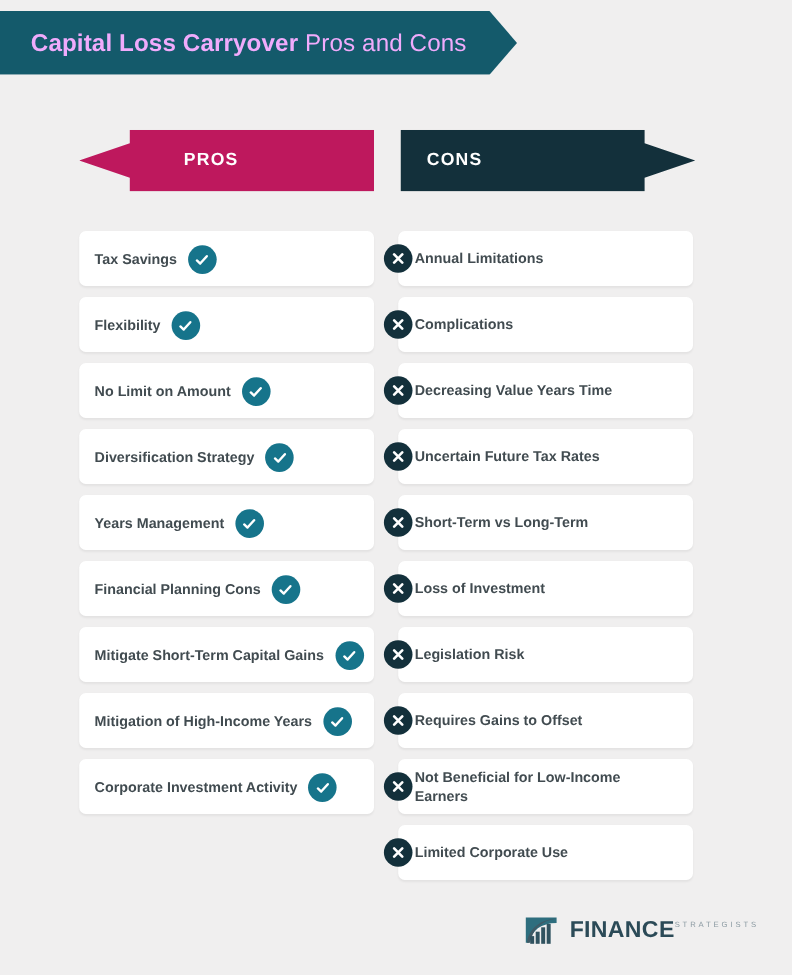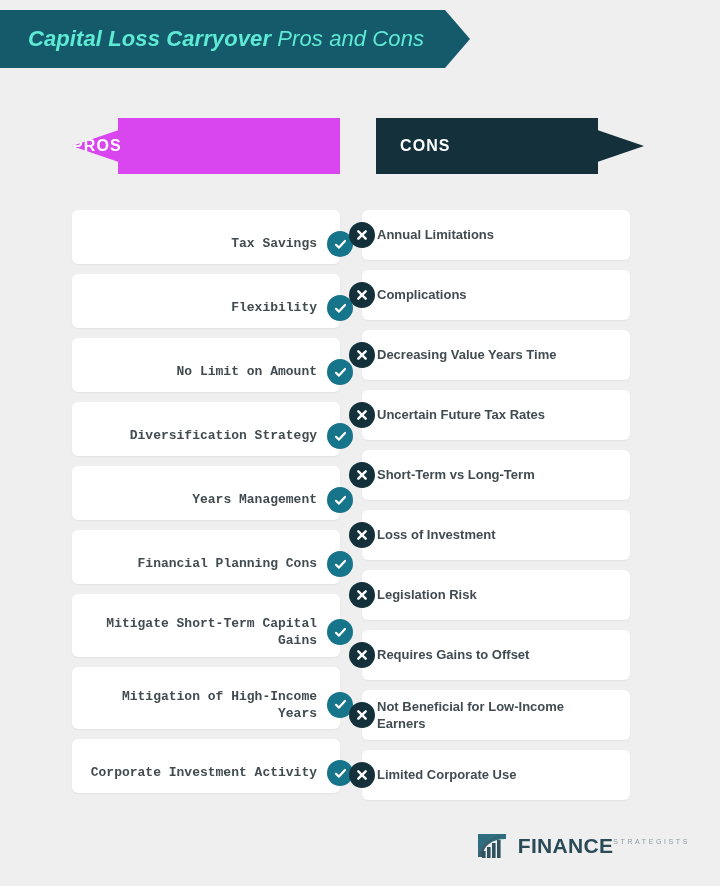--- a/index.html
+++ b/index.html
@@ -21,25 +21,24 @@
     width: 470px;
     height: 58px;
     background: #145a6b;
     display: flex;
     align-items: center;
     padding-left: 28px;
     -webkit-clip-path: polygon(0 0, 445px 0, 470px 50%, 445px 100%, 0 100%);
     clip-path: polygon(0 0, 445px 0, 470px 50%, 445px 100%, 0 100%);
   }
   .header-title {
-    color: #5eead4;
+    color: #f0abfc;
     font-size: 22px;
     letter-spacing: 0.1px;
     white-space: nowrap;
-    font-style: italic;
   }
   .header-title .strong { font-weight: bold; }
   .header-title .light  { font-weight: normal; }
 
   
   .arrows {
     position: absolute;
     left: 0;
     top: 118px;
     width: 720px;
@@ -52,28 +51,28 @@
     align-items: center;
     color: #ffffff;
     font-size: 16px;
     font-weight: bold;
     letter-spacing: 1.1px;
     filter: drop-shadow(0 3px 4px rgba(0,0,0,0.18));
   }
   .arrow-pros {
     left: 72px;
     width: 268px;
-    background: #d946ef;
-    justify-content: flex-start;
+    background: #be185d;
+    justify-content: center;
     padding-right: 28px;
     -webkit-clip-path: polygon(46px 0, 268px 0, 268px 100%, 46px 100%, 46px 78%, 0 50%, 46px 22%);
     clip-path: polygon(46px 0, 268px 0, 268px 100%, 46px 100%, 46px 78%, 0 50%, 46px 22%);
   }
   .arrow-cons {
-    left: 376px;
+    left: 364px;
     width: 268px;
     background: #13303b;
     justify-content: flex-start;
     padding-left: 24px;
     -webkit-clip-path: polygon(0 0, 222px 0, 222px 22%, 268px 50%, 222px 78%, 222px 100%, 0 100%);
     clip-path: polygon(0 0, 222px 0, 222px 22%, 268px 50%, 222px 78%, 222px 100%, 0 100%);
   }
 
   
   .lists {
@@ -91,21 +90,21 @@
 
   .card {
     background: #ffffff;
     border-radius: 6px;
     min-height: 50px;
     display: flex;
     align-items: center;
     box-shadow: 0 1px 2px rgba(0,0,0,0.055);
     position: relative;
   }
-  .card-pros { justify-content: flex-end; padding: 21px 0 7px 14px; font-family: Liberation Mono, monospace; }
+  .card-pros { padding: 9px 0 7px 14px; }
   .card-cons { justify-content: flex-start; padding: 7px 14px 7px 0; }
 
   .item-label {
     font-size: 13px;
     font-weight: bold;
     color: #414b50;
     line-height: 1.33;
   }
   .card-pros .item-label { text-align: right; padding-right: 10px; }
   .card-cons .item-label { text-align: left;  padding-left: 2px; }

